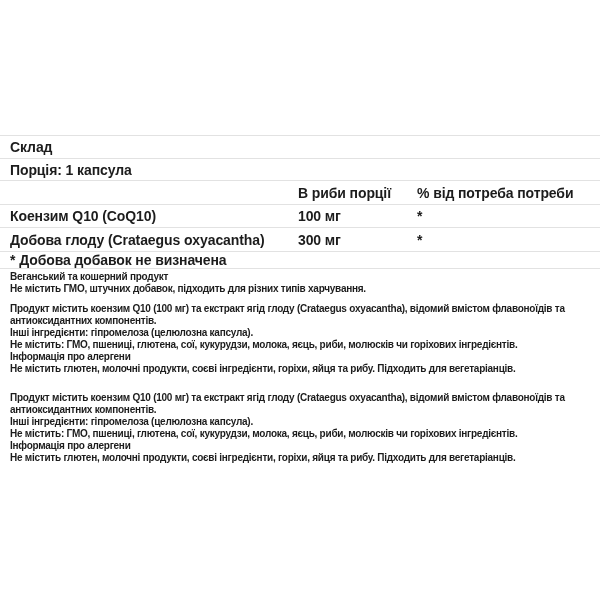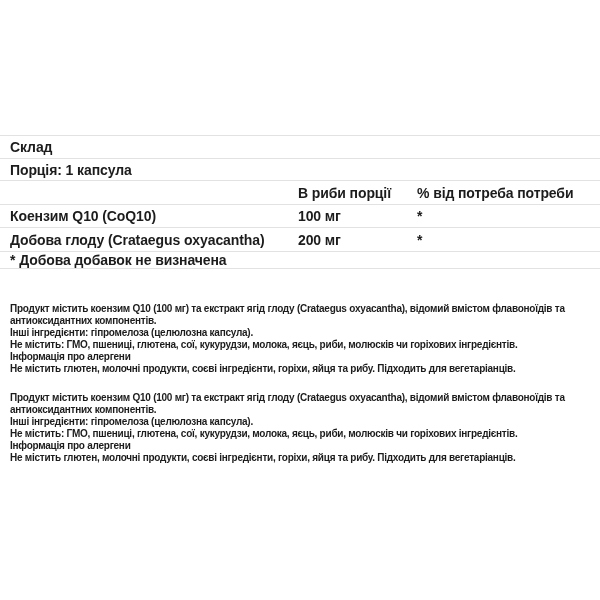--- a/index.html
+++ b/index.html
@@ -88,28 +88,32 @@
       <span class="c2">В риби порції</span>
       <span class="c3">% від потреба потреби</span>
     </div>
     <div class="row r-ing1 grid">
       <span class="c1">Коензим Q10 (CoQ10)</span>
       <span class="c2">100 мг</span>
       <span class="c3">*</span>
     </div>
     <div class="row r-ing2 grid">
       <span class="c1">Добова глоду (Crataegus oxyacantha)</span>
-      <span class="c2">200 мг</span>
+      <span class="c2">300 мг</span>
       <span class="c3">*</span>
     </div>
     <div class="row r-foot">
       <span>* Добова добавок не визначена</span>
     </div>
   </section>
 
+  <section class="desc block1">
+    <div class="line">Веганський та кошерний продукт</div>
+    <div class="line">Не містить ГМО, штучних добавок, підходить для різних типів харчування.</div>
+  </section>
 
   <section class="desc block2">
     <div class="line">Продукт містить коензим Q10 (100 мг) та екстракт ягід глоду (Crataegus oxyacantha), відомий вмістом флавоноїдів та</div>
     <div class="line">антиоксидантних компонентів.</div>
     <div class="line">Інші інгредієнти: гіпромелоза (целюлозна капсула).</div>
     <div class="line">Не містить: ГМО, пшениці, глютена, сої, кукурудзи, молока, яєць, риби, молюсків чи горіхових інгредієнтів.</div>
     <div class="line">Інформація про алергени</div>
     <div class="line">Не містить глютен, молочні продукти, соєві інгредієнти, горіхи, яйця та рибу. Підходить для вегетаріанців.</div>
   </section>
 

